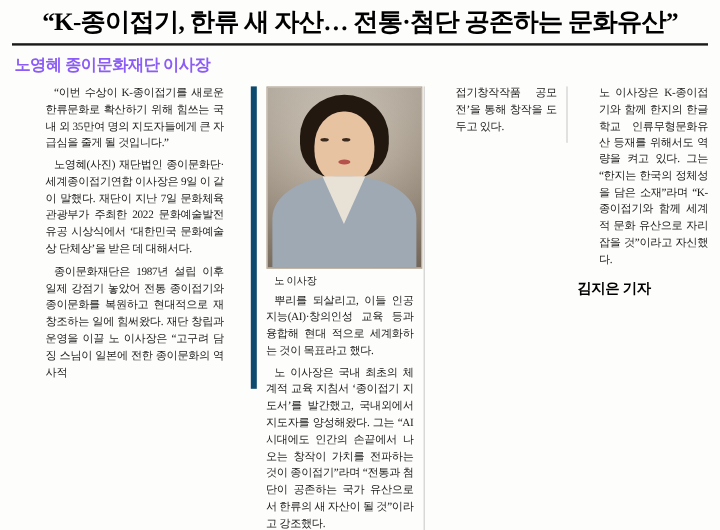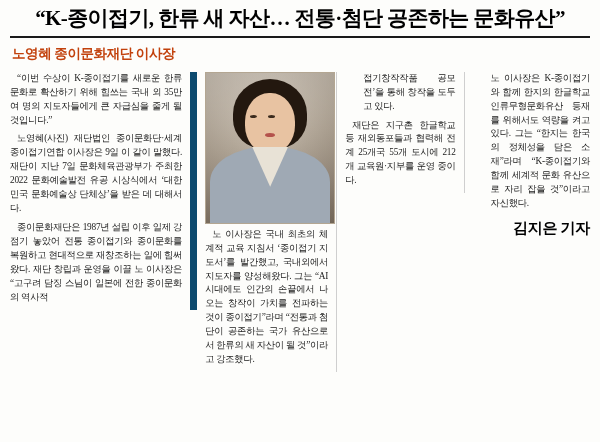--- a/index.html
+++ b/index.html
@@ -38,21 +38,21 @@
     color: #000;
     white-space: nowrap;
   }
   
   .subhead {
     width: 188px;
     font-size: 13.5px;
     font-weight: bold;
     line-height: 1.45;
     letter-spacing: -0.4px;
-    color: #c2410c;
+    color: #8b5cf6;
     margin: 2px 0 8px 2px;
   }
   
   .columns {
     position: relative;
     display: flex;
     align-items: flex-start;
     height: 372px;
   }
   .col {
@@ -63,22 +63,23 @@
     text-align: justify;
     color: #1a1a1a;
   }
   .col p {
     margin: 0 0 5px 0;
     text-indent: 7px;
   }
   .col p.noindent { text-indent: 0; margin-left: 18px; }
   .col1 {
     width: 188px;
-    padding-right: 8px;
-    border-right: 7px solid #0c4a6e;
+    padding-right: 22px;
+    border-right: 5px solid #0c4a6e;
+    margin-left: 28px;
   }
   .col2 {
     width: 140px;
     padding: 0 8px;
     border-right: 1px solid #cfcfcf;
   }
   .col3 {
     width: 128px;
     padding: 0 8px;
     border-right: 1px solid #cfcfcf;
@@ -161,22 +162,21 @@
   }
   .caption {
     font-size: 8.6px;
     line-height: 1.4;
     letter-spacing: -0.3px;
     text-align: justify;
     margin: 0 0 5px 0;
     text-indent: 0;
   }
   .byline {
-    text-align: right;
-    font-size: 15px;
+    font-size: 12px;
     font-weight: bold;
     letter-spacing: -0.3px;
     margin-top: 6px;
     color: #000;
   }
   .lead-first {
     font-weight: normal;
   }
 </style>
 </head>
@@ -204,27 +204,28 @@
       <div class="photo-box">
         <div class="ph-bg-dark"></div>
         <div class="ph-hair"></div>
         <div class="ph-face"></div>
         <div class="ph-eye l"></div>
         <div class="ph-eye r"></div>
         <div class="ph-lip"></div>
         <div class="ph-body"></div>
         <div class="ph-collar"></div>
       </div>
+      <p class="caption">노 이사장</p>
+      <p>뿌리를 되살리고, 이들 인공지능(AI)·창의인성 교육 등과 융합해 현대 적으로 세계화하는 것이 목표라고 했다.</p>
       <p>노 이사장은 국내 최초의 체계적 교육 지침서 ‘종이접기 지도서’를 발간했고, 국내외에서 지도자를 양성해왔다. 그는 “AI 시대에도 인간의 손끝에서 나오는 창작이 가치를 전파하는 것이 종이접기”라며 “전통과 첨단이 공존하는 국가 유산으로서 한류의 새 자산이 될 것”이라고 강조했다.</p>
 
     </div>
 
     <div class="col col3">
       <p class="noindent">접기창작작품 공모전’을 통해 창작을 도두고 있다.</p>
-      <p>재단은 지구촌 한글학교 등 재외동포들과 협력해 전 계 25개국 55개 도시에 212개 교육원·지부를 운영 중이다.</p>
     </div>
 
     <div class="col col4">
       <p class="noindent">노 이사장은 K-종이접기와 함께 한지의 한글학교 인류무형문화유산 등재를 위해서도 역량을 켜고 있다. 그는 “한지는 한국의 정체성을 담은 소재”라며 “K-종이접기와 함께 세계적 문화 유산으로 자리 잡을 것”이라고 자신했다.</p>
       <div class="byline">김지은 기자</div>
     </div>
 
   </div>
 </div>
 

